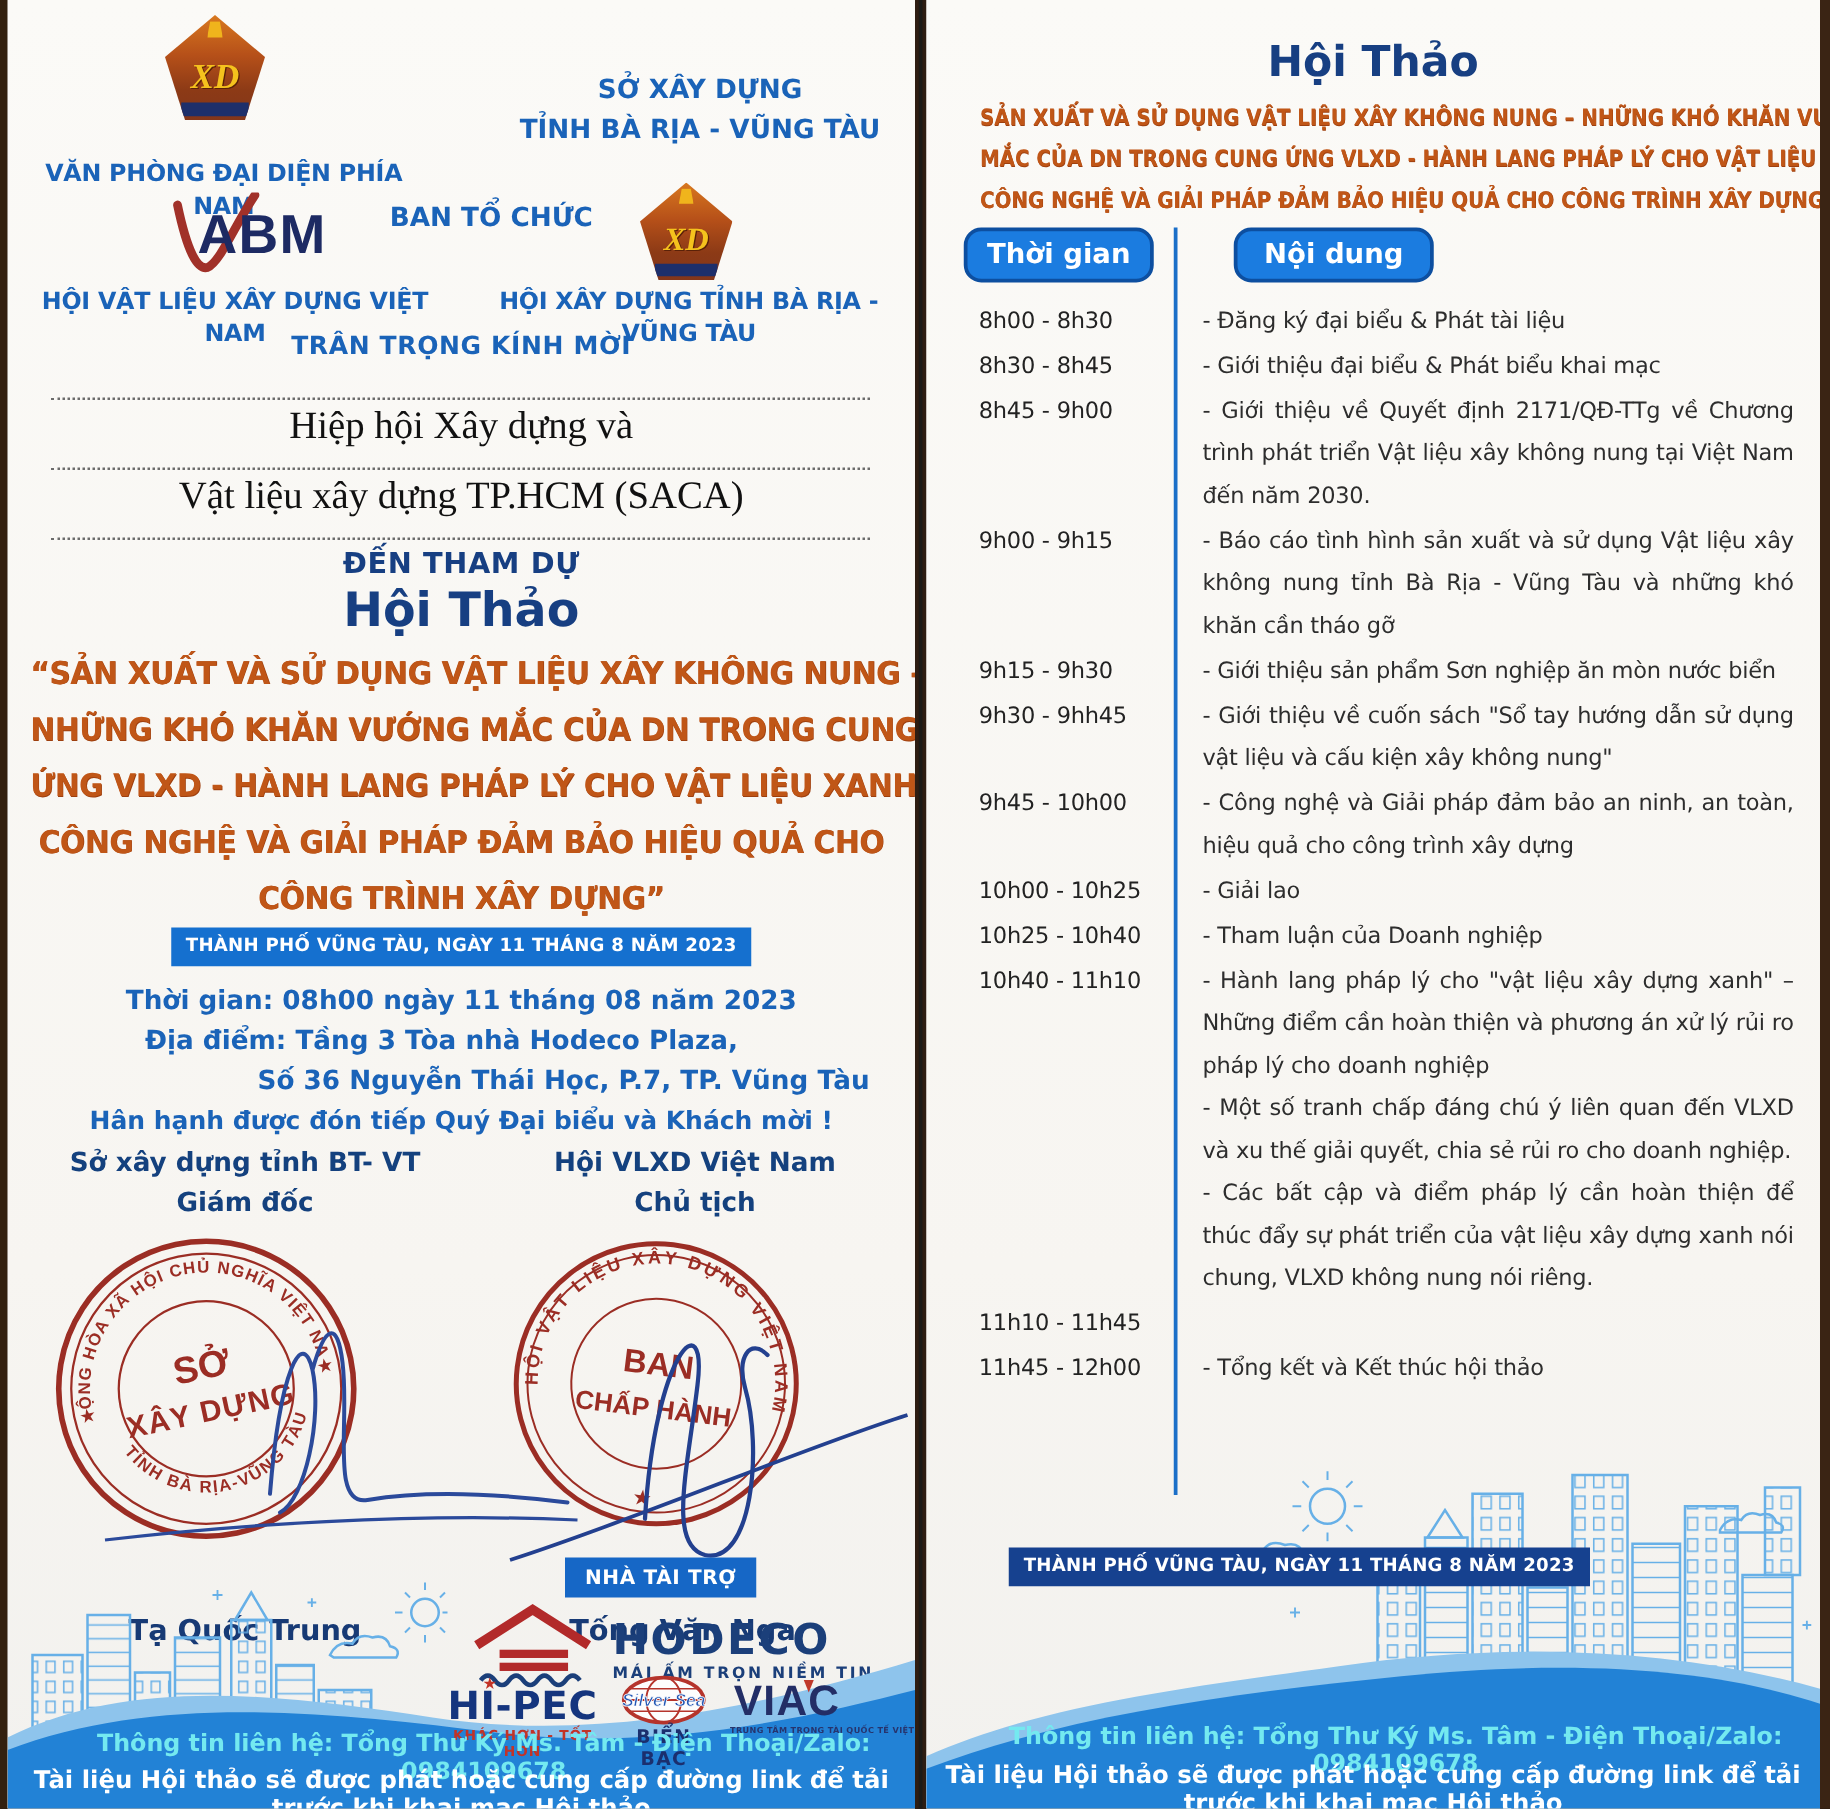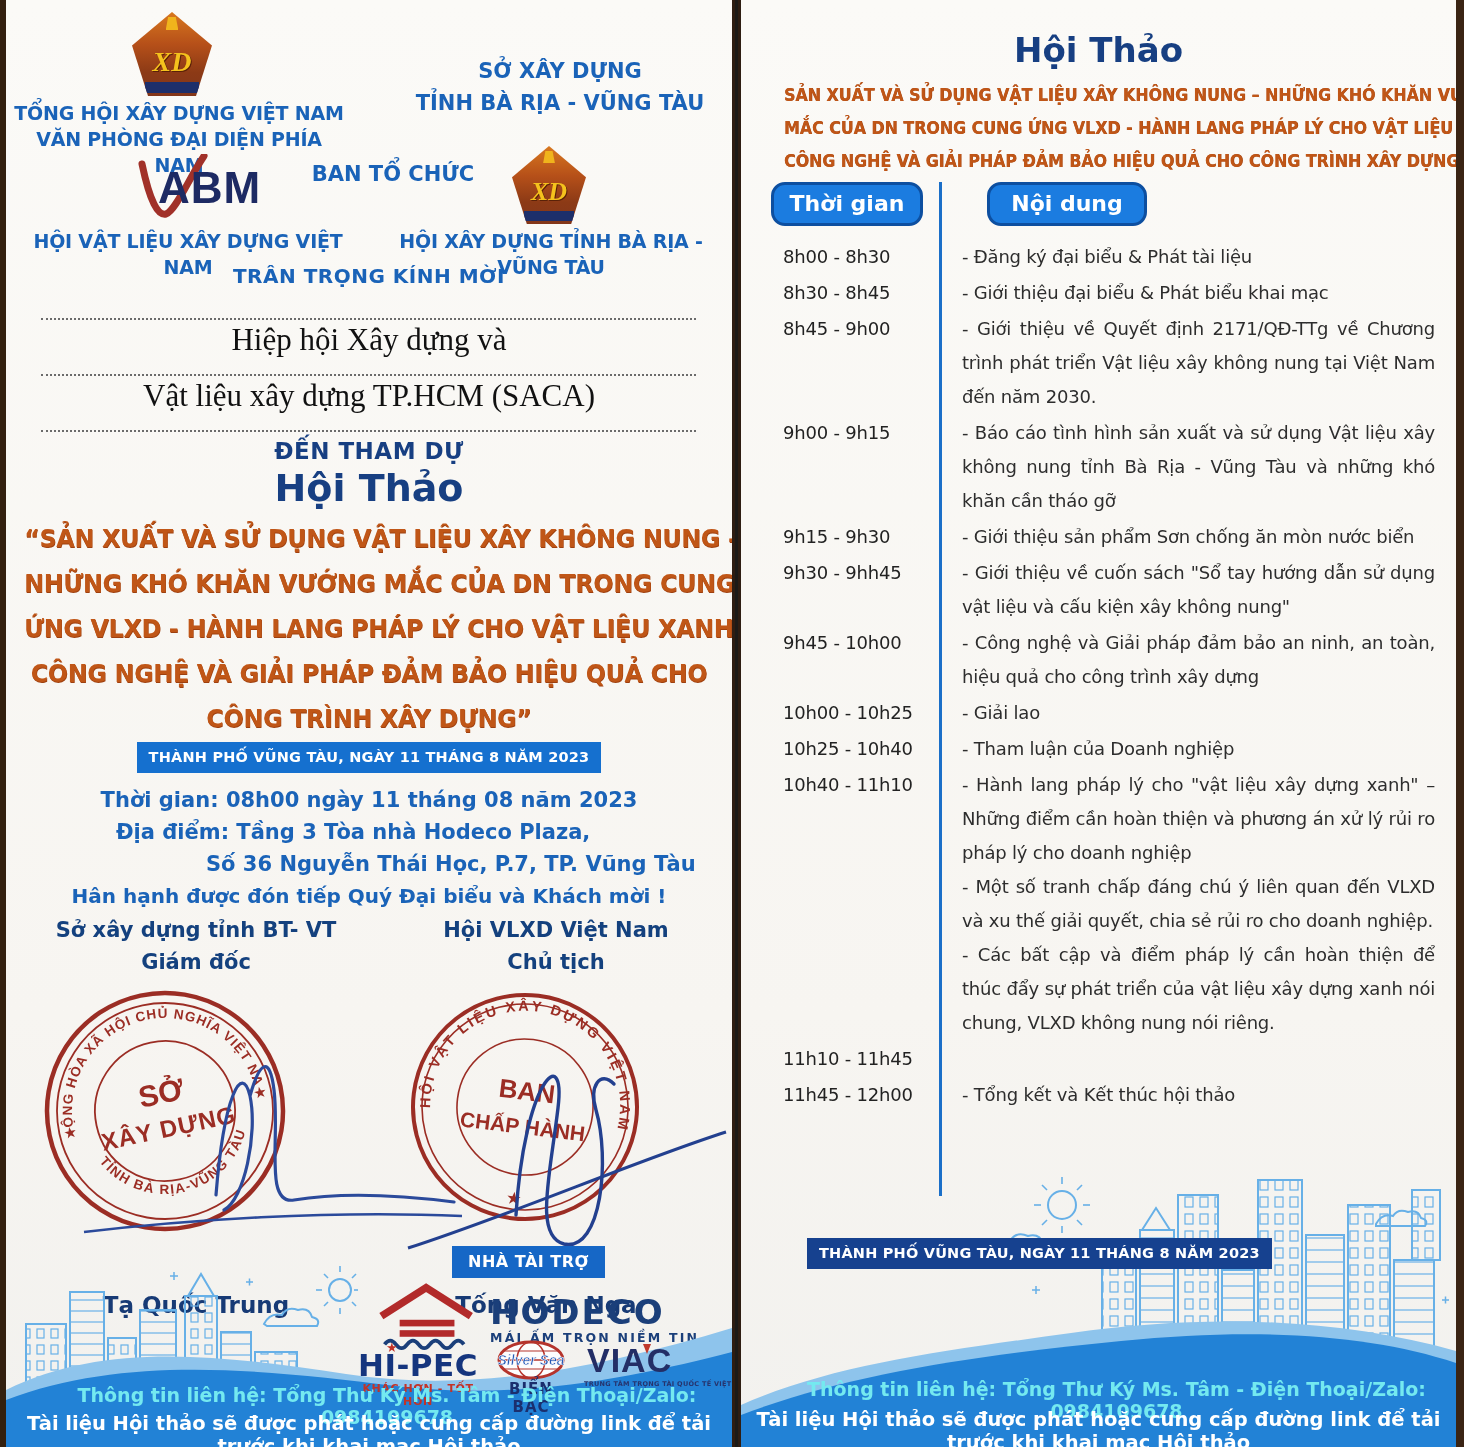--- a/index.html
+++ b/index.html
@@ -81,21 +81,20 @@
 <div id="photo">
   <div id="edge-left"></div>
 
   <div class="page" id="page-left">
 
     <div class="pent-logo abs" style="left:126px; top:12px; width:80px; height:84px;">
       <div class="brush"></div>
       <div class="xd" style="font-size:28px; top:40%;">XD</div>
       <div class="base"></div>
     </div>
-    <div class="abs org-line" style="left:8px; top:100px; width:330px;">TỔNG HỘI XÂY DỰNG VIỆT NAM</div>
     <div class="abs org-line2" style="left:392px; top:56px; width:324px;">SỞ XÂY DỰNG</div>
 
     <div class="abs org-line" style="left:8px; top:126px; width:330px;">VĂN PHÒNG ĐẠI DIỆN PHÍA NAM</div>
     <div class="abs org-line2" style="left:392px; top:88px; width:324px;">TỈNH BÀ RỊA - VŨNG TÀU</div>
 
     <div class="abs ctr b" style="left:272px; top:162px; width:230px; font-size:21px; color:#1a63b8;">BAN TỔ CHỨC</div>
 
     <div class="abs" style="left:130px; top:160px; width:140px; height:62px;">
       <svg class="abs" style="left:-6px; top:-6px;" width="100" height="74" viewBox="0 0 100 74">
         <path d="M12,10 C20,48 28,62 36,60 C46,56 58,26 74,2" fill="none" stroke="#a13129" stroke-width="7" stroke-linecap="round"></path>
@@ -318,21 +317,21 @@
       </div>
       <div class="srow">
         <div class="stime">9h00 - 9h15</div>
         <div class="scontent">
             <p>- Báo cáo tình hình sản xuất và sử dụng Vật liệu xây không nung tỉnh Bà Rịa - Vũng Tàu và những khó khăn cần tháo gỡ</p>
           </div>
       </div>
       <div class="srow">
         <div class="stime">9h15 - 9h30</div>
         <div class="scontent">
-            <p>- Giới thiệu sản phẩm Sơn chống ăn mòn nước biển</p>
+            <p>- Giới thiệu sản phẩm Sơn nghiệp ăn mòn nước biển</p>
           </div>
       </div>
       <div class="srow">
         <div class="stime">9h30 - 9hh45</div>
         <div class="scontent">
             <p>- Giới thiệu về cuốn sách "Sổ tay hướng dẫn sử dụng vật liệu và cấu kiện xây không nung"</p>
           </div>
       </div>
       <div class="srow">
         <div class="stime">9h45 - 10h00</div>

